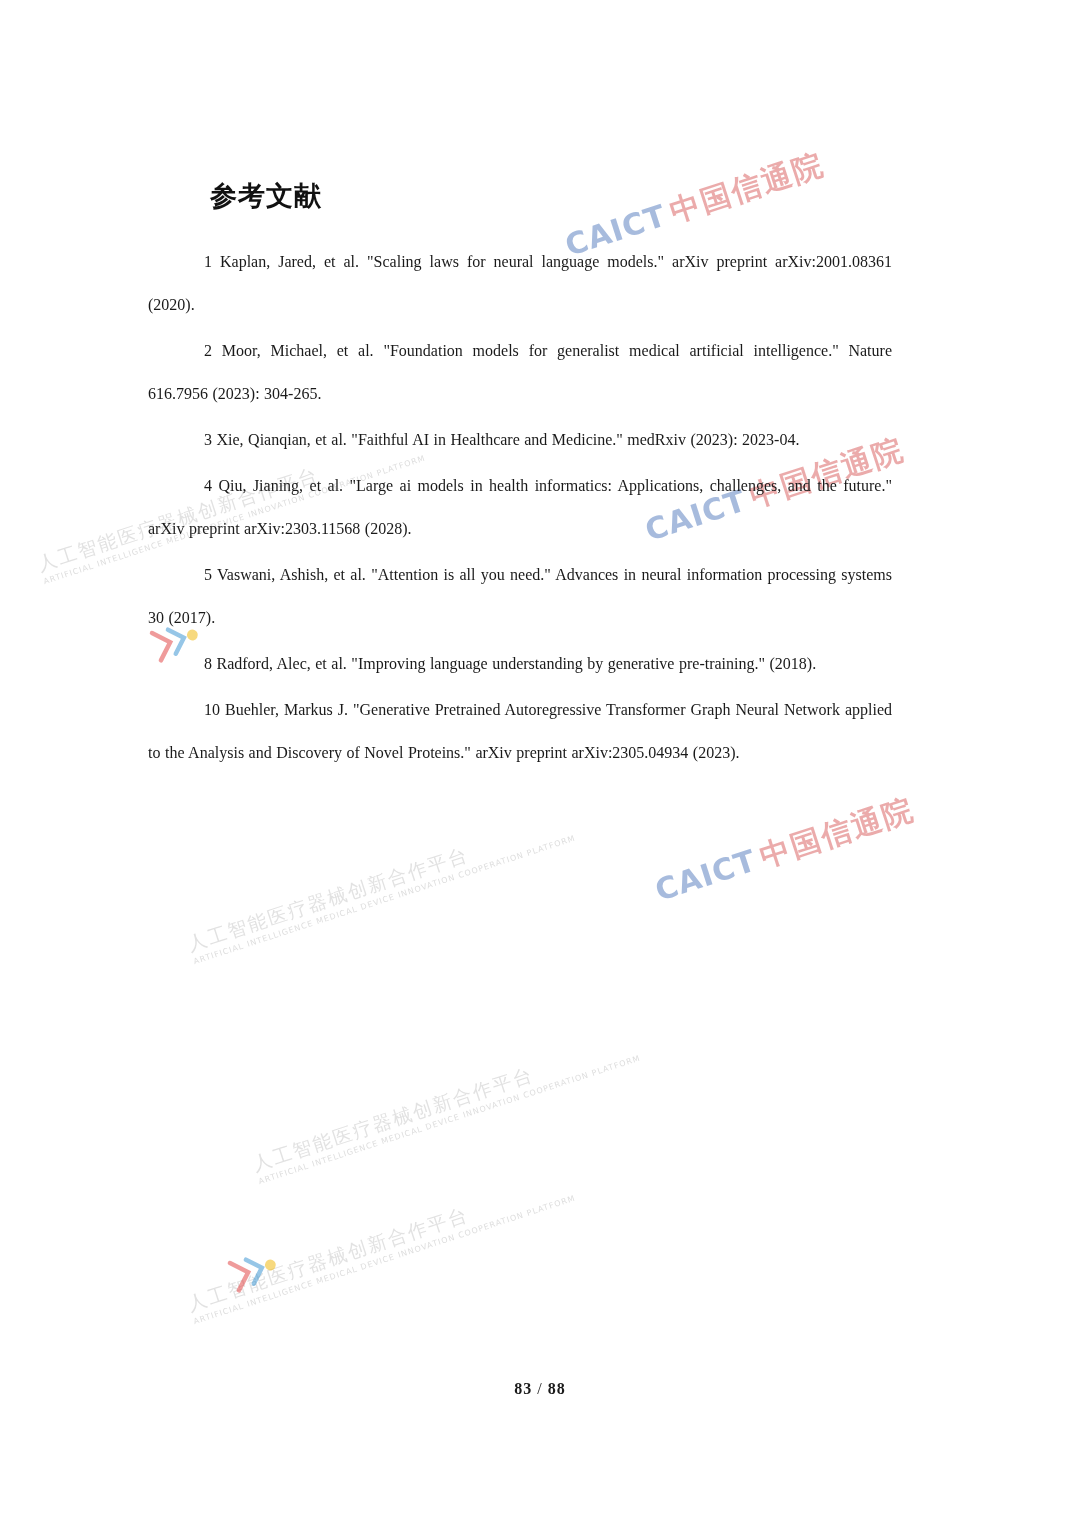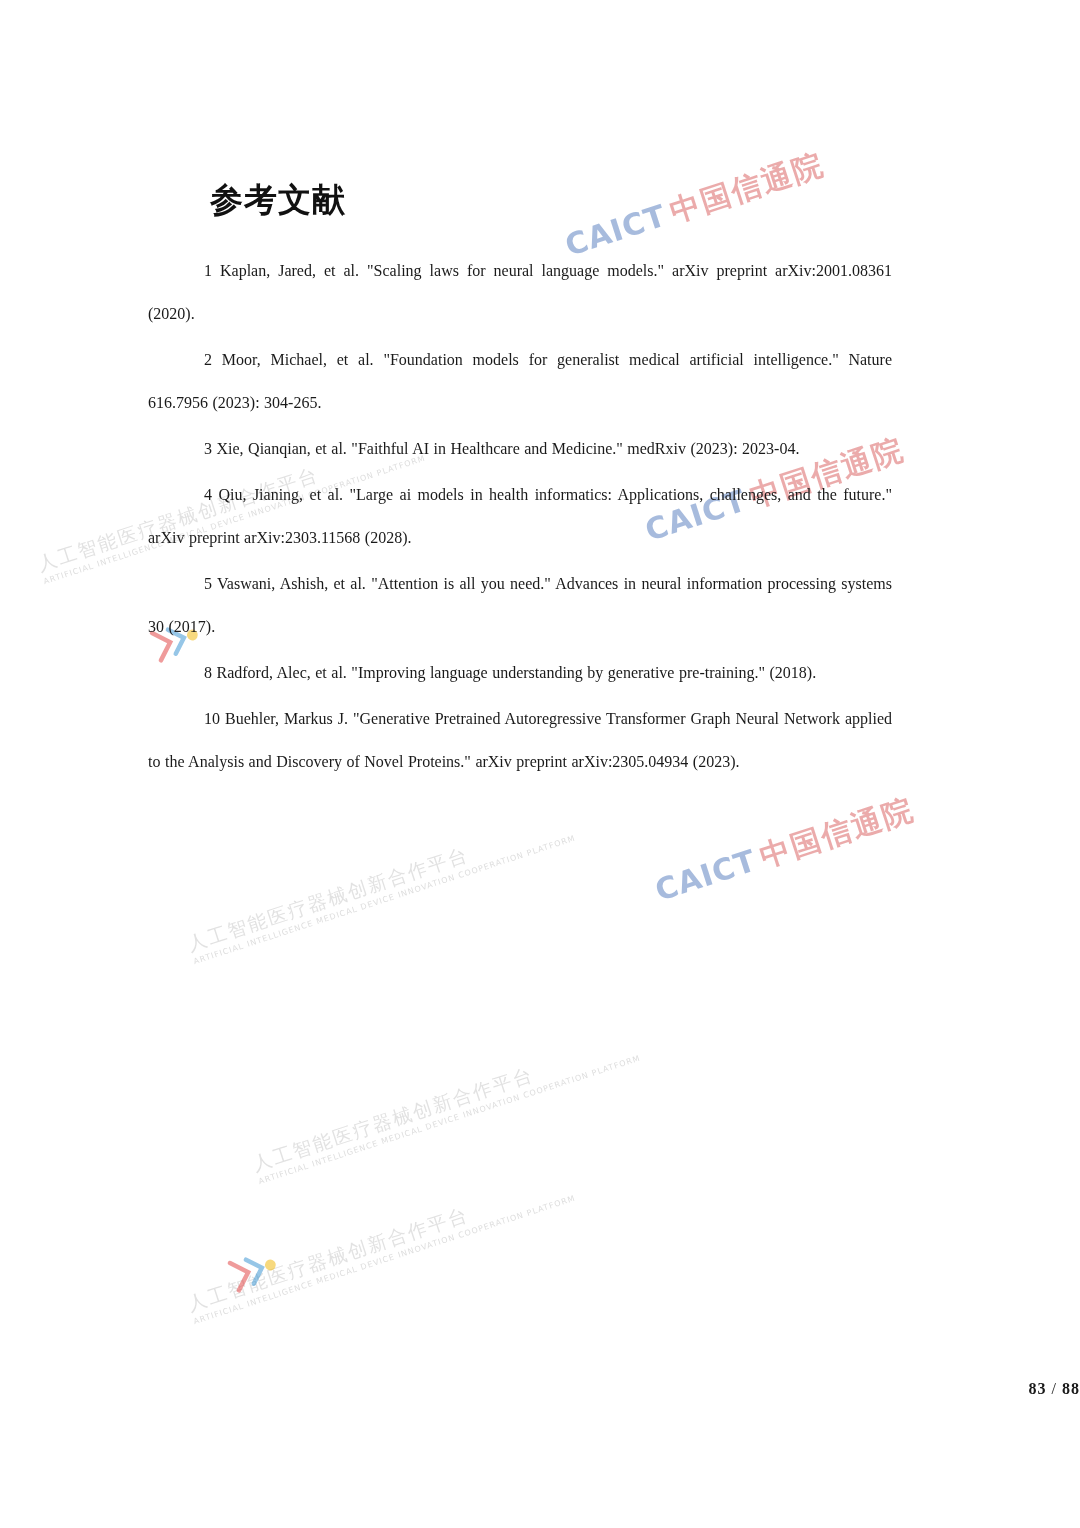--- a/index.html
+++ b/index.html
@@ -18,40 +18,40 @@
   }
   .content {
     position: absolute;
     left: 148px;
     top: 178px;
     width: 760px;
     z-index: 5;
   }
   .doc-title {
     font-family: Liberation Mono, monospace;
-    font-size: 33px;
+    font-size: 27px;
     font-weight: 700;
     letter-spacing: 1px;
     margin: 0 0 26px 62px;
     color: #111;
   }
   .ref-item {
     font-size: 16px;
     line-height: 43px;
     text-indent: 56px;
     margin: 0 16px 3px 0;
     text-align: justify;
     word-spacing: 0.5px;
   }
   .page-footer {
     position: absolute;
     left: 0;
     right: 0;
     bottom: 130px;
-    text-align: right;
+    text-align: center;
     font-family: "Liberation Serif", serif;
     font-size: 16px;
     font-weight: 700;
     letter-spacing: 1px;
     color: #1a1a1a;
     z-index: 5;
   }
   .page-footer .sep {
     font-weight: 400;
     padding: 0 5px;

